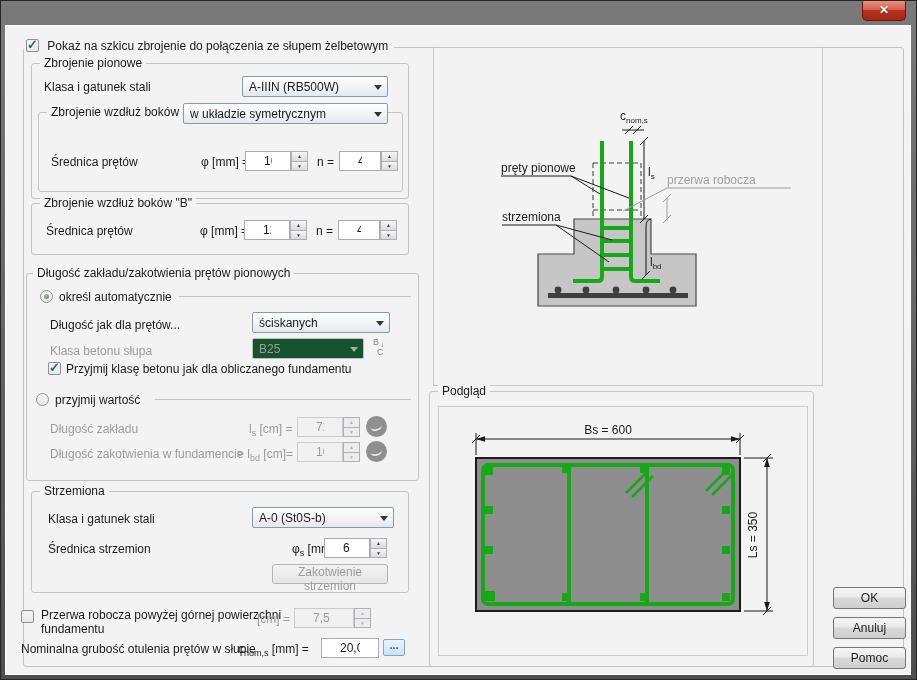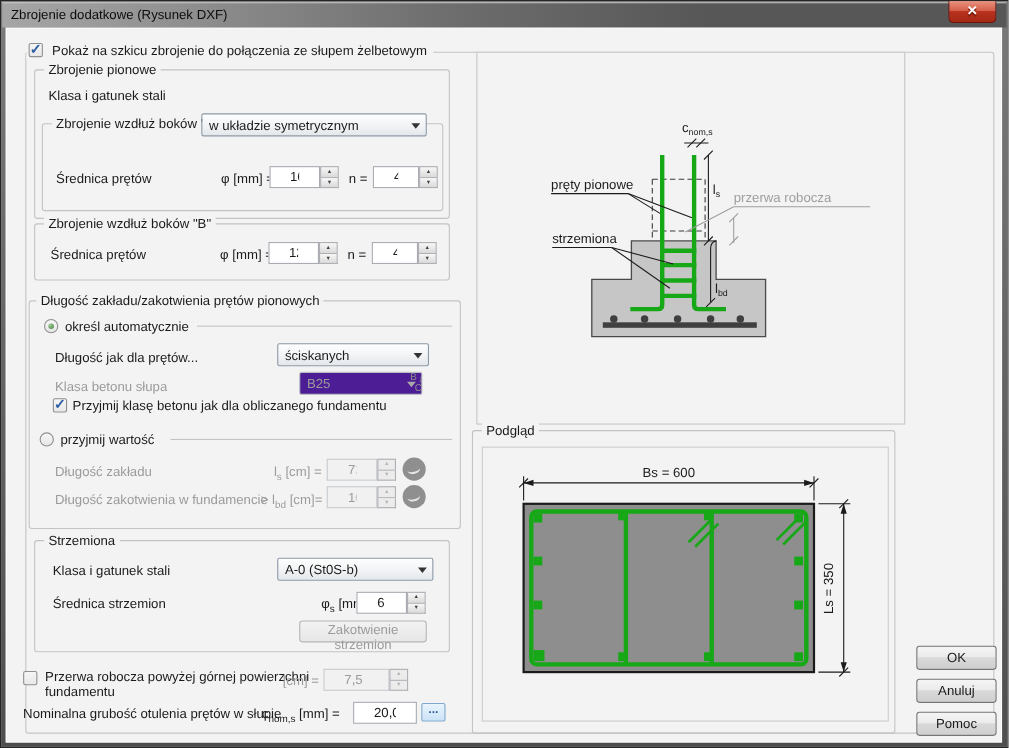--- a/index.html
+++ b/index.html
@@ -23,21 +23,21 @@
   .lbl { position:absolute; font-size:12px; line-height:14px; color:#1b1b1b; white-space:nowrap; }
   .dis { color:#9b9b9b !important; }
   .group { position:absolute; border:1px solid #c3c3c3; border-radius:3px; }
   .gtitle { position:absolute; top:-8px; left:8px; background:#f3f3f3; padding:0 4px; font-size:12px; white-space:nowrap; }
   .hline { position:absolute; height:1px; background:#c3c3c3; }
   .combo { position:absolute; height:21px; border:1px solid #8b99a7; border-radius:2px;
            background:linear-gradient(#fefefe,#f1f3f5 55%,#e4e8eb); cursor:pointer; }
   .combo .ctext { position:absolute; left:6px; top:3px; font-size:12px; white-space:nowrap; }
   .combo .carrow { position:absolute; right:5px; top:8px; width:0; height:0;
                    border-left:4px solid transparent; border-right:4px solid transparent; border-top:5px solid #333; }
-  .combo.cdis { border-color:#bcbfc3; background:#4c1d95; cursor:default;margin-left:20px; }
+  .combo.cdis { border-color:#bcbfc3; background:#14532d; cursor:default; }
   .combo.cdis .ctext { color:#9b9b9b; }
   .combo.cdis .carrow { border-top-color:#a9a9a9; }
   .fld { position:absolute; height:20px; border:1px solid #a9acb2; background:#fff; font-family:"Liberation Sans",sans-serif;
          font-size:12px; padding:0 18px; color:#1b1b1b; }
   .fld.fdis { background:#f1f1f1; color:#9b9b9b; border-color:#c9cccf; }
   .spin { position:absolute; width:17px; height:20px; display:flex; flex-direction:column; }
   .sp { flex:1; border:1px solid #aeb0b5; background:linear-gradient(#f7f7f7,#dadada); font-size:5px;
         color:#3f3f3f; display:flex; align-items:center; justify-content:center; cursor:pointer; }
   .sp + .sp { border-top:none; }
   .spin.sdis .sp { color:#b3b3b3; background:#ececec; cursor:default; }
@@ -63,36 +63,37 @@
               background:linear-gradient(#e9f4fd,#cbe3f7); color:#2a5f92; font-weight:bold; font-size:11px;
               line-height:10px; text-align:center; cursor:pointer; }
   sub { font-size:9px; }
   .panel { position:absolute; border:1px solid #c6c6c6; background:#f3f3f3; }
   svg text { font-family:"Liberation Sans",sans-serif; }
 </style>
 </head>
 <body>
 
 <div class="window">
-  <div class="titlebar">
-    <span class="title-text">Zbrojenie dodatkowe (Rysunek DXF)</span>
-  </div>
   <div class="close-btn">✕</div>
 
   <div class="content">
 
     <div class="group" style="left:18px; top:22px; width:881px; height:620px;"></div>
     <div class="abs" style="left:19px; top:13px; background:#f3f3f3; padding:0 6px 2px 2px; height:16px;">
       <span class="cb checked" style="position:relative; display:inline-block; vertical-align:middle;"></span>
       <span style="vertical-align:middle; padding-left:5px;">Pokaż na szkicu zbrojenie do połączenia ze słupem żelbetowym</span>
     </div>
 
     <div class="group" style="left:26px; top:38px; width:378px; height:136px;">
       <span class="gtitle">Zbrojenie pionowe</span>
       <span class="lbl" style="left:12px; top:16px;">Klasa i gatunek stali</span>
+      <div class="combo" style="left:210px; top:12px; width:146px;">
+        <span class="ctext">A-IIIN (RB500W)</span>
+        <span class="carrow"></span>
+      </div>
 
       <div class="group" style="left:6px; top:48px; width:365px; height:80px;">
         <span class="gtitle" style="left:8px;">Zbrojenie wzdłuż boków "L"</span>
         <div class="combo" style="left:144px; top:-10px; width:205px;">
           <span class="ctext">w układzie symetrycznym</span>
           <span class="carrow"></span>
         </div>
         <span class="lbl" style="left:12px; top:42px;">Średnica prętów</span>
         <span class="lbl" style="left:162px; top:42px;">φ [mm] =</span>
         <input class="fld" style="left: 206px; top: 38px; width: 46px;" value="16">

